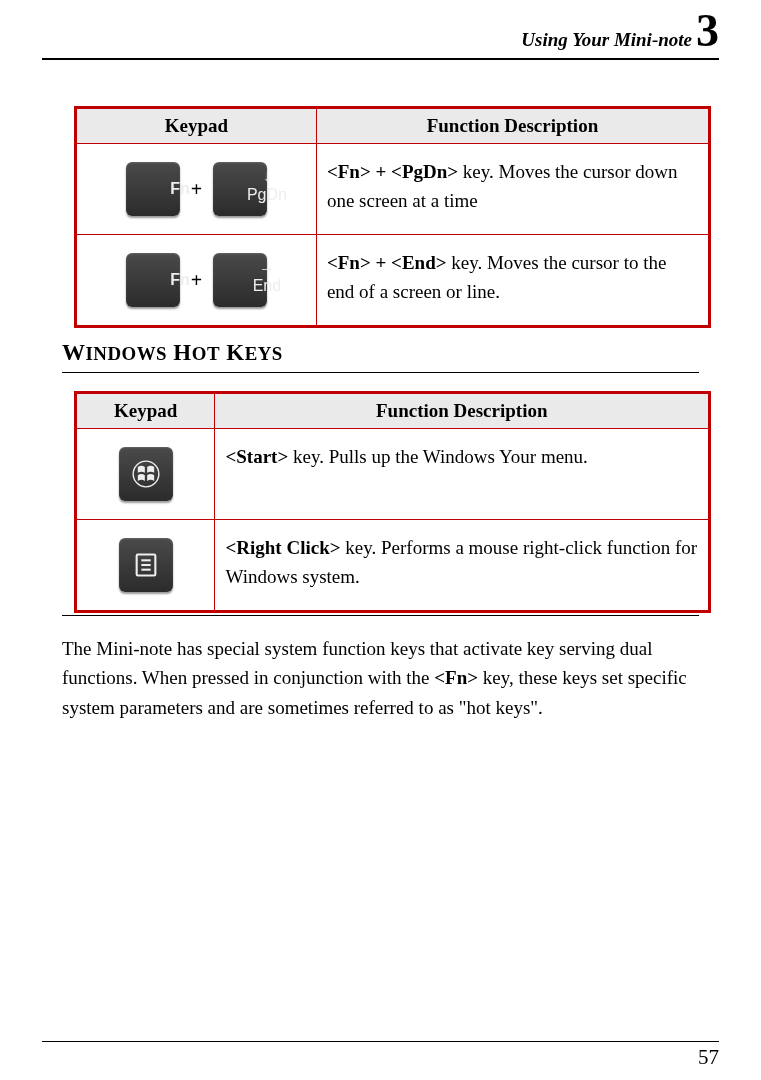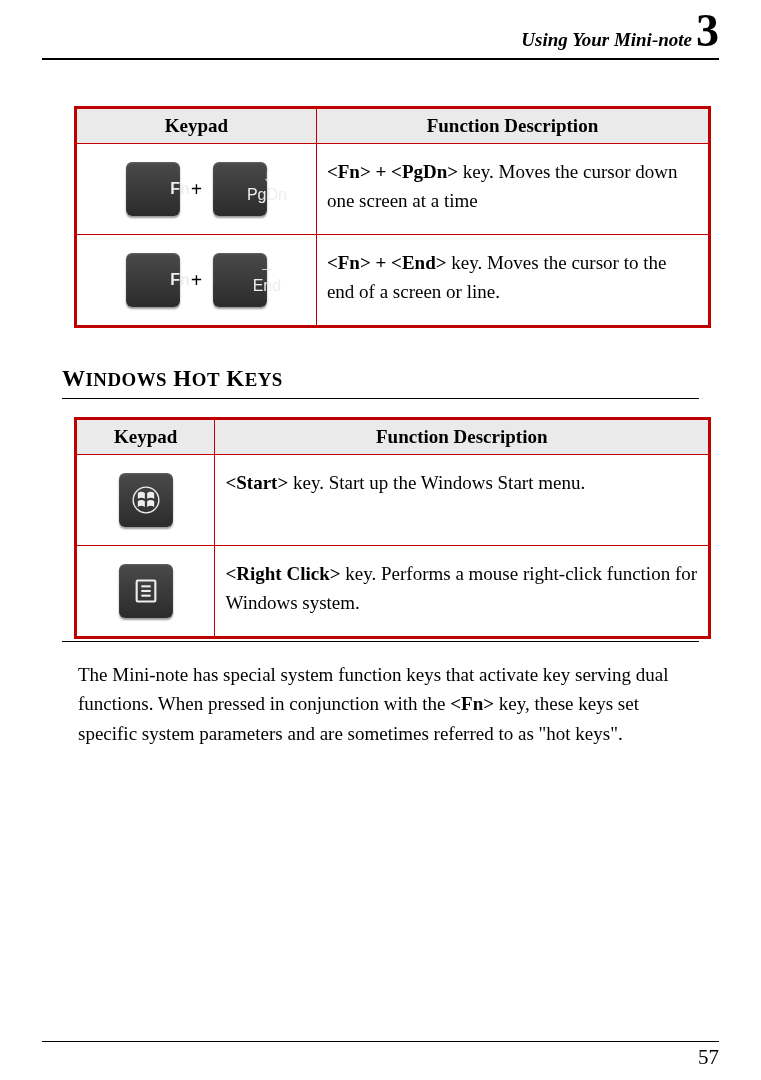--- a/index.html
+++ b/index.html
@@ -115,34 +115,34 @@
   .key.win svg, .key.menu svg {
     position: absolute;
     top: 50%; left: 50%;
     transform: translate(-50%, -50%);
   }
 
   
   .sect {
     font-weight: bold;
     font-size: 23px;
-    margin: 38px 0 6px 0;
+    margin: 12px 0 6px 0;
     font-variant: normal;
     letter-spacing: .5px;
   }
   .sect .sc { font-size: .82em; }
   hr.rule {
     border: none;
     border-top: 1px solid #000;
     margin: 2px 0 18px 0;
   }
   p.body-text {
     font-size: 19px;
     line-height: 1.55;
-    margin: 14px 16px;
+    margin: 14px 0;
   }
 
   
   .footer {
     position: absolute;
     bottom: 10px;
     left: 42px;
     right: 42px;
     border-top: 1px solid #000;
     text-align: right;
@@ -217,21 +217,21 @@
             <svg width="28" height="28" viewBox="0 0 24 24" fill="#eee">
               <circle cx="12" cy="12" r="11" fill="none" stroke="#eee" stroke-width="1.2"></circle>
               <path d="M5 6 Q8 4 11 6 L11 11 Q8 9 5 11 Z"></path>
               <path d="M13 6 Q16 4 19 6 L19 11 Q16 9 13 11 Z"></path>
               <path d="M5 13 Q8 11 11 13 L11 18 Q8 16 5 18 Z"></path>
               <path d="M13 13 Q16 11 19 13 L19 18 Q16 16 13 18 Z"></path>
             </svg>
           </span>
         </td>
         <td class="desc-cell">
-          <b>&lt;Start&gt;</b><span> key. Start up the Windows Start menu.</span>
+          <b>&lt;Start&gt;</b><span> key. Pulls up the Windows Your menu.</span>
         </td>
       </tr>
       <tr>
         <td class="keypad-cell">
           <span class="key menu">
             <svg width="28" height="28" viewBox="0 0 24 24" fill="none" stroke="#eee" stroke-width="1.8">
               <rect x="4" y="3" width="16" height="18" rx="1"></rect>
               <line x1="8" y1="8" x2="16" y2="8"></line>
               <line x1="8" y1="12" x2="16" y2="12"></line>
               <line x1="8" y1="16" x2="16" y2="16"></line>

